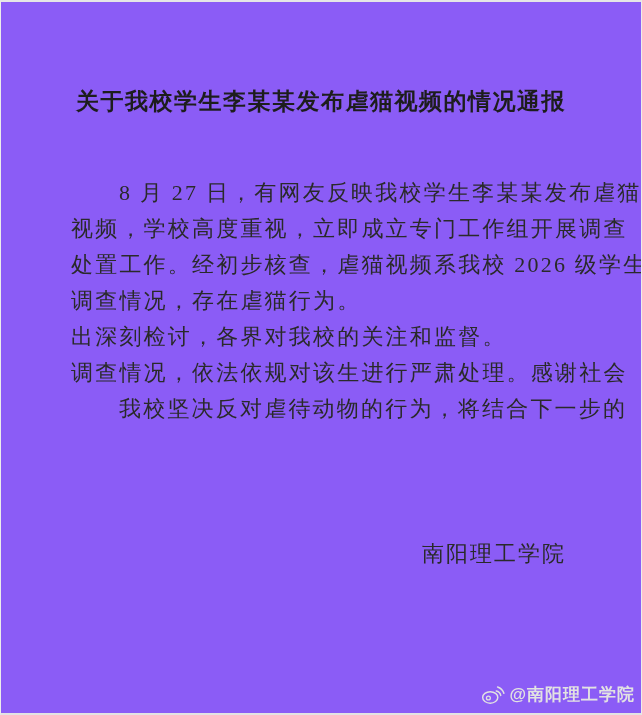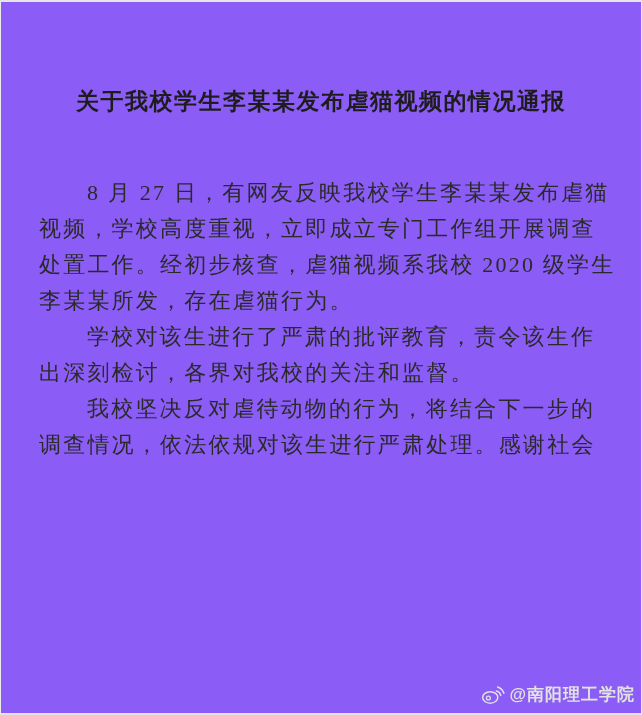--- a/index.html
+++ b/index.html
@@ -39,20 +39,21 @@
     left: 38px;
     right: 40px;
     font-size: 22px;
     line-height: 36px;
     color: #2a2a2a;
     letter-spacing: 2.2px;
   }
   .line {
     white-space: nowrap;
     height: 36px;
+    margin-left: 32px;
   }
   .line.indent {
     padding-left: 48px;
   }
   .sign-block {
     position: absolute;
     top: 533px;
     right: 75px;
     text-align: right;
     font-size: 22px;
@@ -82,29 +83,29 @@
 </head>
 <body>
 
 <div class="page">
 
   <h1 class="doc-title">关于我校学生李某某发布虐猫视频的情况通报</h1>
 
   <div class="doc-body">
     <div class="line indent">8 月 27 日，有网友反映我校学生李某某发布虐猫</div>
     <div class="line">视频，学校高度重视，立即成立专门工作组开展调查</div>
-    <div class="line">处置工作。经初步核查，虐猫视频系我校 2020 级学生</div>
-    <div class="line">李某某所发，存在虐猫行为。</div>
-    <div class="line indent">学校对该生进行了严肃的批评教育，责令该生作</div>
+    <div class="line">处置工作。经初步核查，虐猫视频系我校 2026 级学生</div>
+    <div class="line">调查情况，存在虐猫行为。</div>
     <div class="line">出深刻检讨，各界对我校的关注和监督。</div>
+    <div class="line">调查情况，依法依规对该生进行严肃处理。感谢社会</div>
     <div class="line indent">我校坚决反对虐待动物的行为，将结合下一步的</div>
-    <div class="line">调查情况，依法依规对该生进行严肃处理。感谢社会</div>
   </div>
 
   <div class="sign-block">
+    <div>南阳理工学院</div>
   </div>
 
   <div class="watermark">
     <span class="wicon">
       <svg width="24" height="21" viewBox="0 0 26 22" aria-hidden="true">
         <ellipse cx="10" cy="14.2" rx="8.2" ry="6.2" fill="none" stroke="currentColor" stroke-width="1.6"></ellipse>
         <circle cx="8" cy="14.8" r="2.1" fill="none" stroke="currentColor" stroke-width="1.4"></circle>
         <path d="M16.5 7.2 A6.2 6.2 0 0 1 21.4 12" fill="none" stroke="currentColor" stroke-width="1.6" stroke-linecap="round"></path>
         <path d="M18 2.8 A10.6 10.6 0 0 1 24.8 9.6" fill="none" stroke="currentColor" stroke-width="1.6" stroke-linecap="round"></path>
       </svg>

